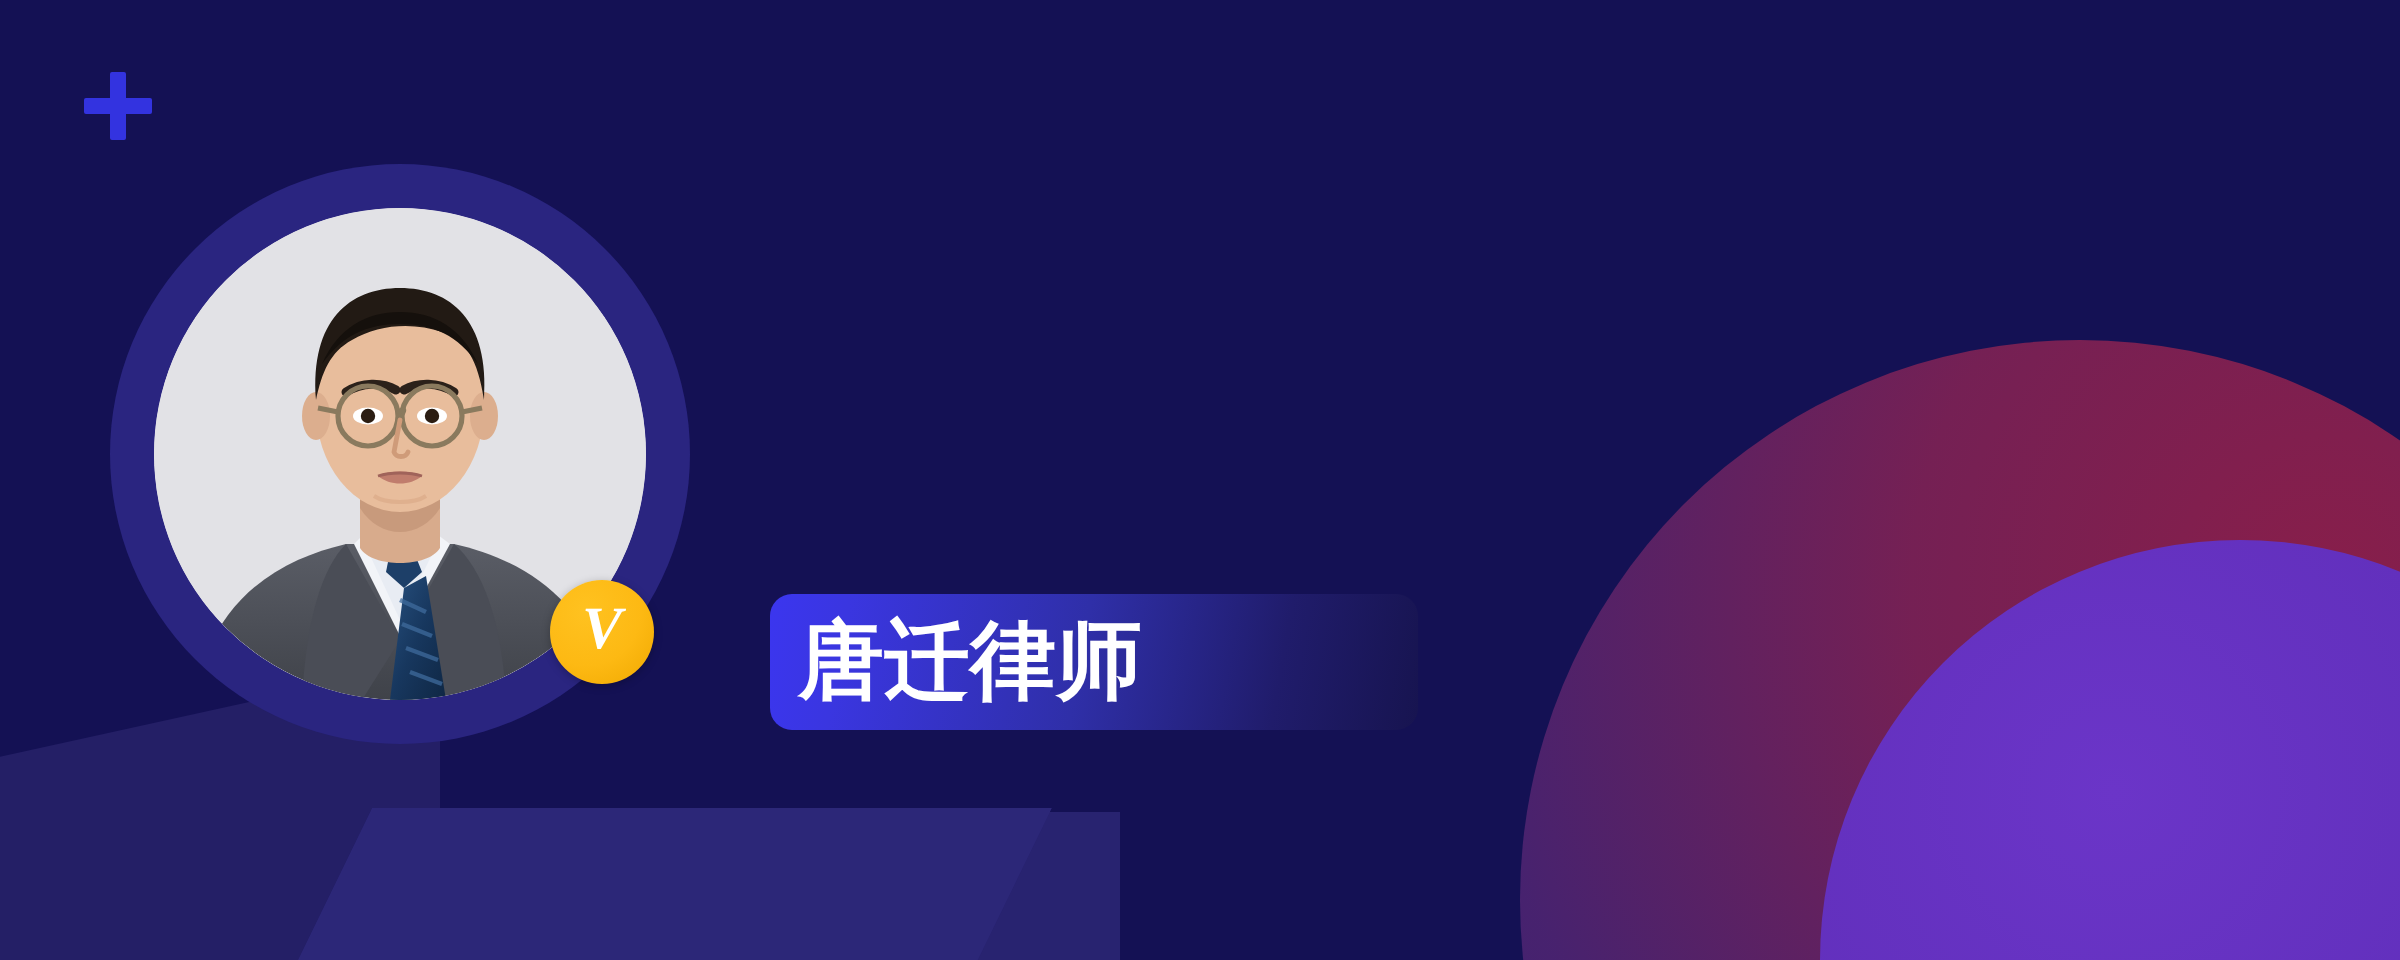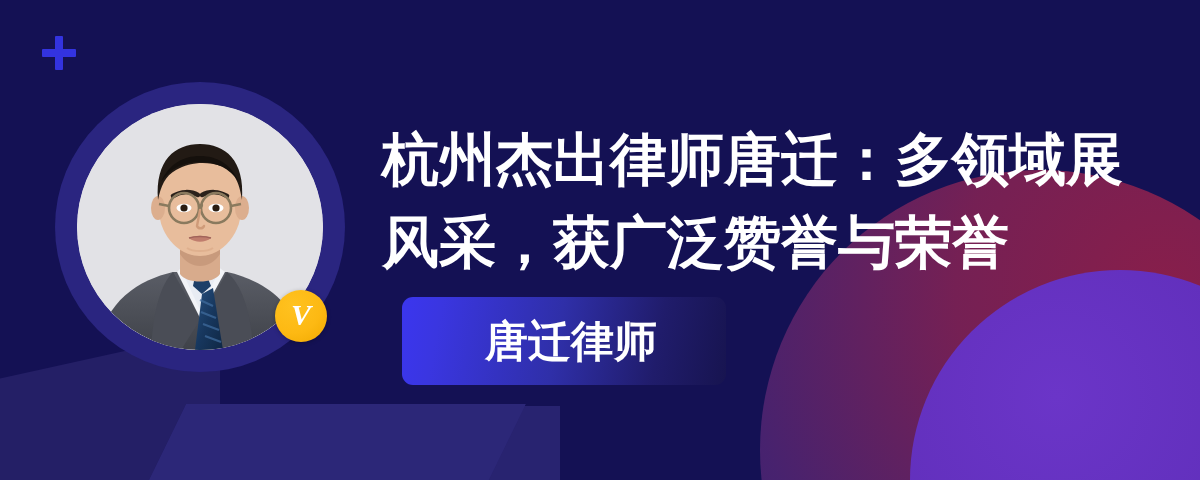--- a/index.html
+++ b/index.html
@@ -156,29 +156,28 @@
     font-size: 57px;
     font-weight: bold;
     line-height: 83px;
     letter-spacing: 0px;
     margin: 0;
     white-space: normal;
   }
 
   .name-pill {
     position: absolute;
-    left: 402px;
+    left: 385px;
     top: 297px;
     width: 324px;
-    height: 88px;
+    height: 68px;
     border-radius: 11px;
     background: linear-gradient(100deg, #3b36ef 0%, #3a36e0 12%, #2f2fa8 48%, #201c6b 78%, #171450 100%);
     display: flex;
     align-items: center;
-    justify-content: center;
   }
   .name-pill-text {
     color: #ffffff;
     font-size: 43px;
     font-weight: bold;
     line-height: 1;
     margin-left: 14px;
     white-space: nowrap;
   }
 </style>
@@ -269,21 +268,18 @@
 
           <path d="M110 144 C116 148 130 148 136 144" stroke="#d8a685" stroke-width="2" fill="none" opacity="0.6"></path>
         </g>
       </svg>
     </div>
     <div class="verified-badge">
       <span>V</span>
     </div>
   </div>
 
-  <div class="content">
-    <h1 class="headline">杭州杰出律师唐迁：多领域展风采，获广泛赞誉与荣誉</h1>
-  </div>
 
   <div class="name-pill">
     <span class="name-pill-text">唐迁律师</span>
   </div>
 
 </div>
 
 </body></html>

